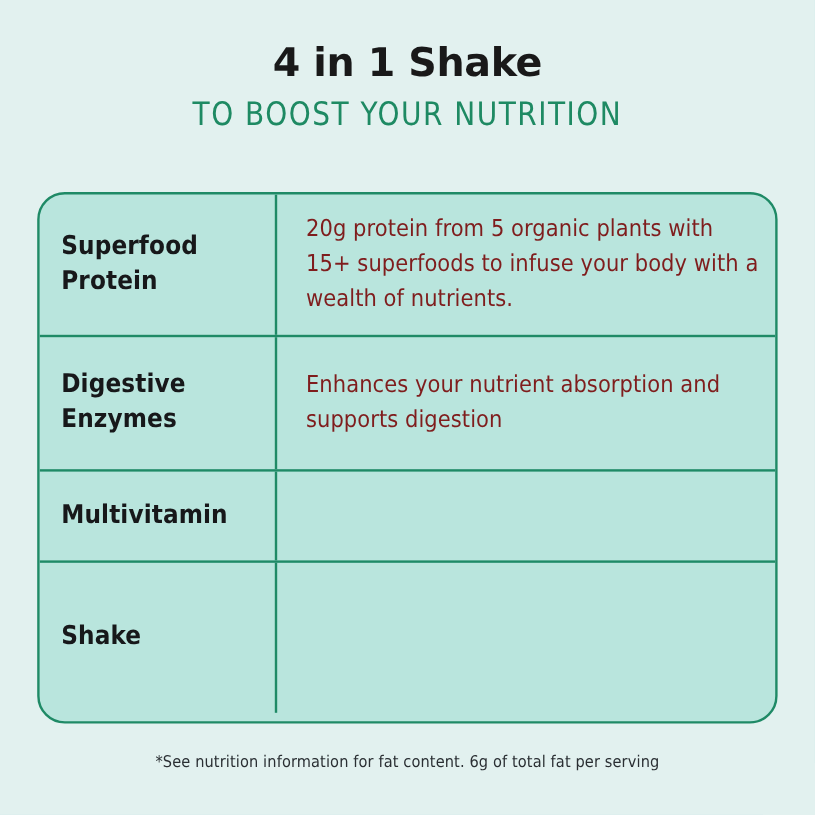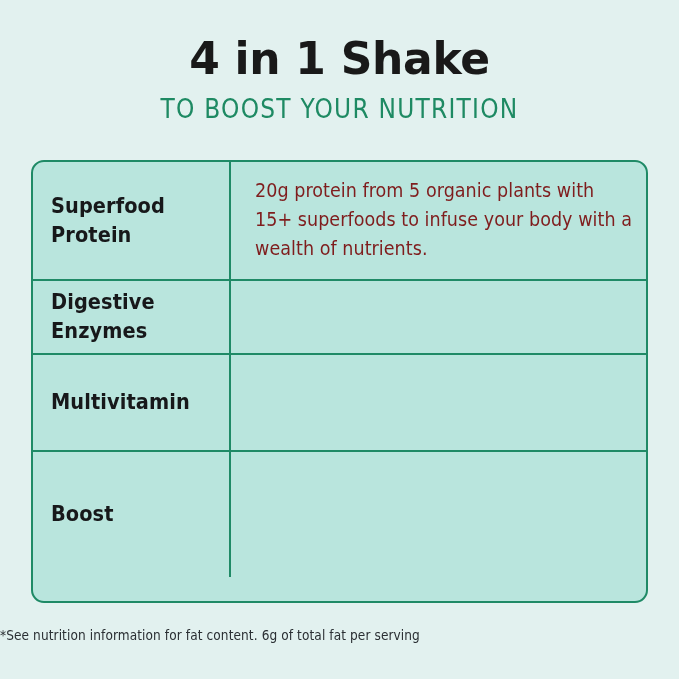--- a/index.html
+++ b/index.html
@@ -27,21 +27,21 @@
   .header {
     position: absolute;
     top: 33px;
     left: 0;
     width: 679px;
     text-align: center;
   }
 
   .title {
     font-family: "DejaVu Sans", sans-serif;
-    font-size: 44px;
+    font-size: 33px;
     font-weight: bold;
     letter-spacing: -0.3px;
     color: #191919;
     line-height: 1.18;
     margin: 0;
   }
 
   .subtitle {
     font-family: "DejaVu Sans Condensed", "Liberation Sans Narrow", "Liberation Sans", sans-serif;
     font-size: 27px;
@@ -57,35 +57,35 @@
   
   .table {
     position: absolute;
     left: 31px;
     top: 160px;
     width: 617px;
     height: 443px;
     box-sizing: border-box;
     background: #b9e5dd;
     border: 2px solid #1f8a66;
-    border-radius: 13px;
+    border-radius: 23px;
     overflow: hidden;
   }
 
   .row {
     display: flex;
     align-items: stretch;
     box-sizing: border-box;
     border-bottom: 2px solid #1f8a66;
   }
   .row:last-child { border-bottom: none; }
 
   .row-1 { height: 119px; }
-  .row-2 { height: 74px; }
-  .row-3 { height: 97px; }
+  .row-2 { height: 112px; }
+  .row-3 { height: 76px; }
   .row-4 { height: 125px; }
 
   .cell-label {
     width: 198px;
     flex: 0 0 198px;
     box-sizing: border-box;
     display: flex;
     align-items: center;
     padding-left: 18px;
     padding-right: 6px;
@@ -114,20 +114,21 @@
   }
 
   .cell-desc span, .cell-label span { display: block; }
 
   
   .footnote {
     position: absolute;
     top: 627px;
     left: 0;
     width: 679px;
+    text-align: center;
     font-family: "DejaVu Sans Condensed", "Liberation Sans Narrow", "Liberation Sans", sans-serif;
     font-size: 13.5px;
     color: #2a2f33;
     letter-spacing: 0.1px;
   }
 </style>
 </head>
 <body>
 
 <div class="page">
@@ -145,31 +146,34 @@
       </div>
       <div class="cell-desc">
         <span>20g protein from 5 organic plants with 15+ superfoods to infuse your body with a wealth of nutrients.</span>
       </div>
     </div>
 
     <div class="row row-2">
       <div class="cell-label">
         <span>Digestive Enzymes</span>
       </div>
+      <div class="cell-desc">
+        <span>Enhances your nutrient absorption and supports digestion</span>
+      </div>
     </div>
 
     <div class="row row-3">
       <div class="cell-label">
         <span>Multivitamin</span>
       </div>
     </div>
 
     <div class="row row-4">
       <div class="cell-label">
-        <span>Boost</span>
+        <span>Shake</span>
       </div>
     </div>
 
   </div>
 
   <div class="footnote">*See nutrition information for fat content. 6g of total fat per serving</div>
 
 </div>
 
 </body></html>

